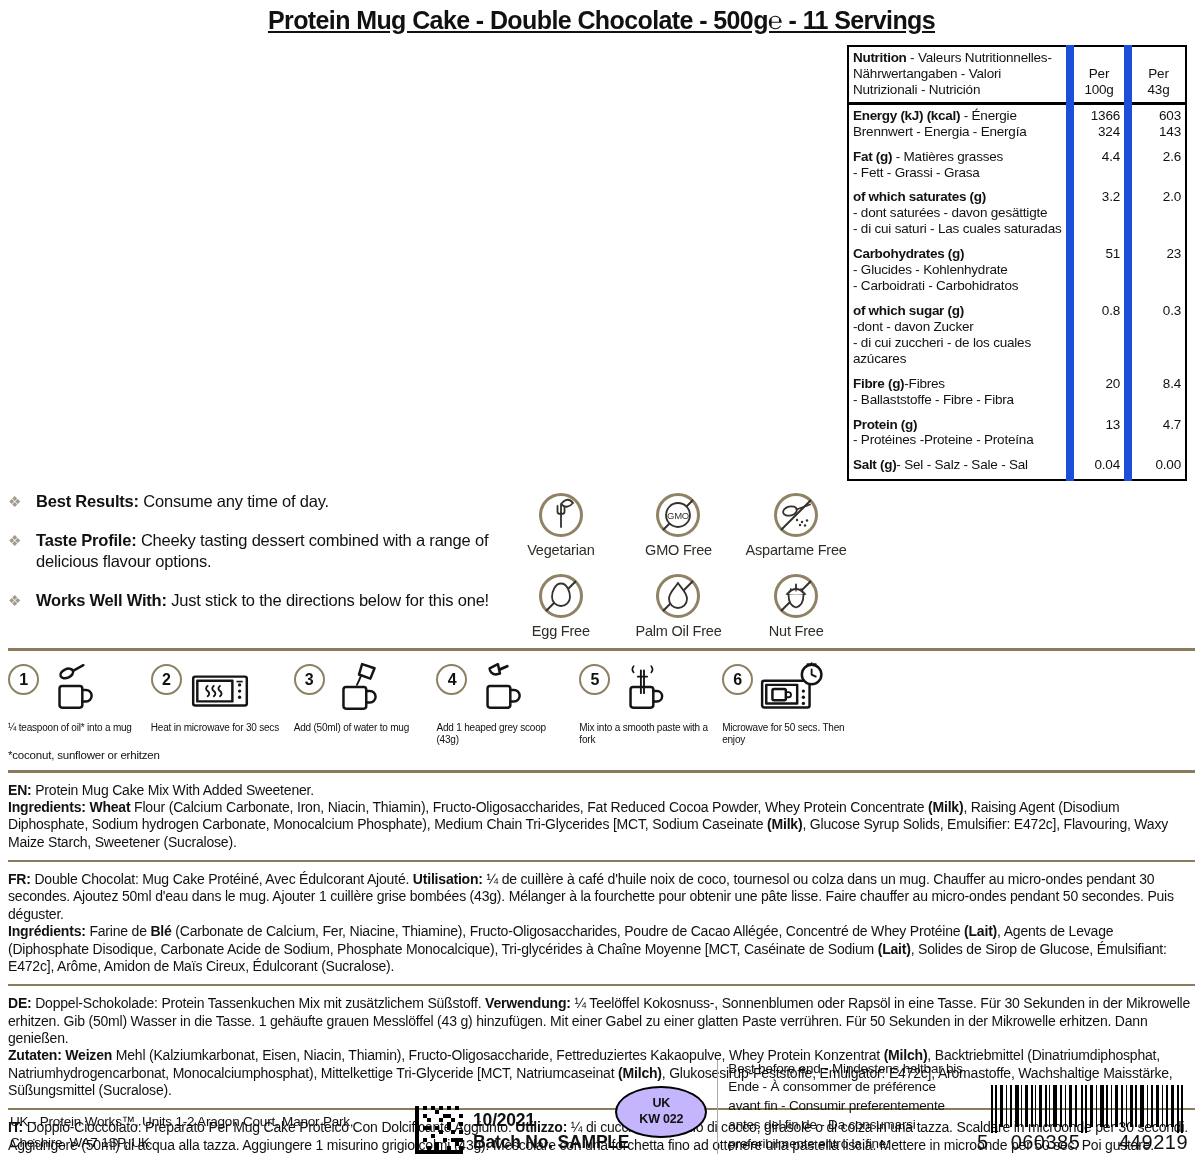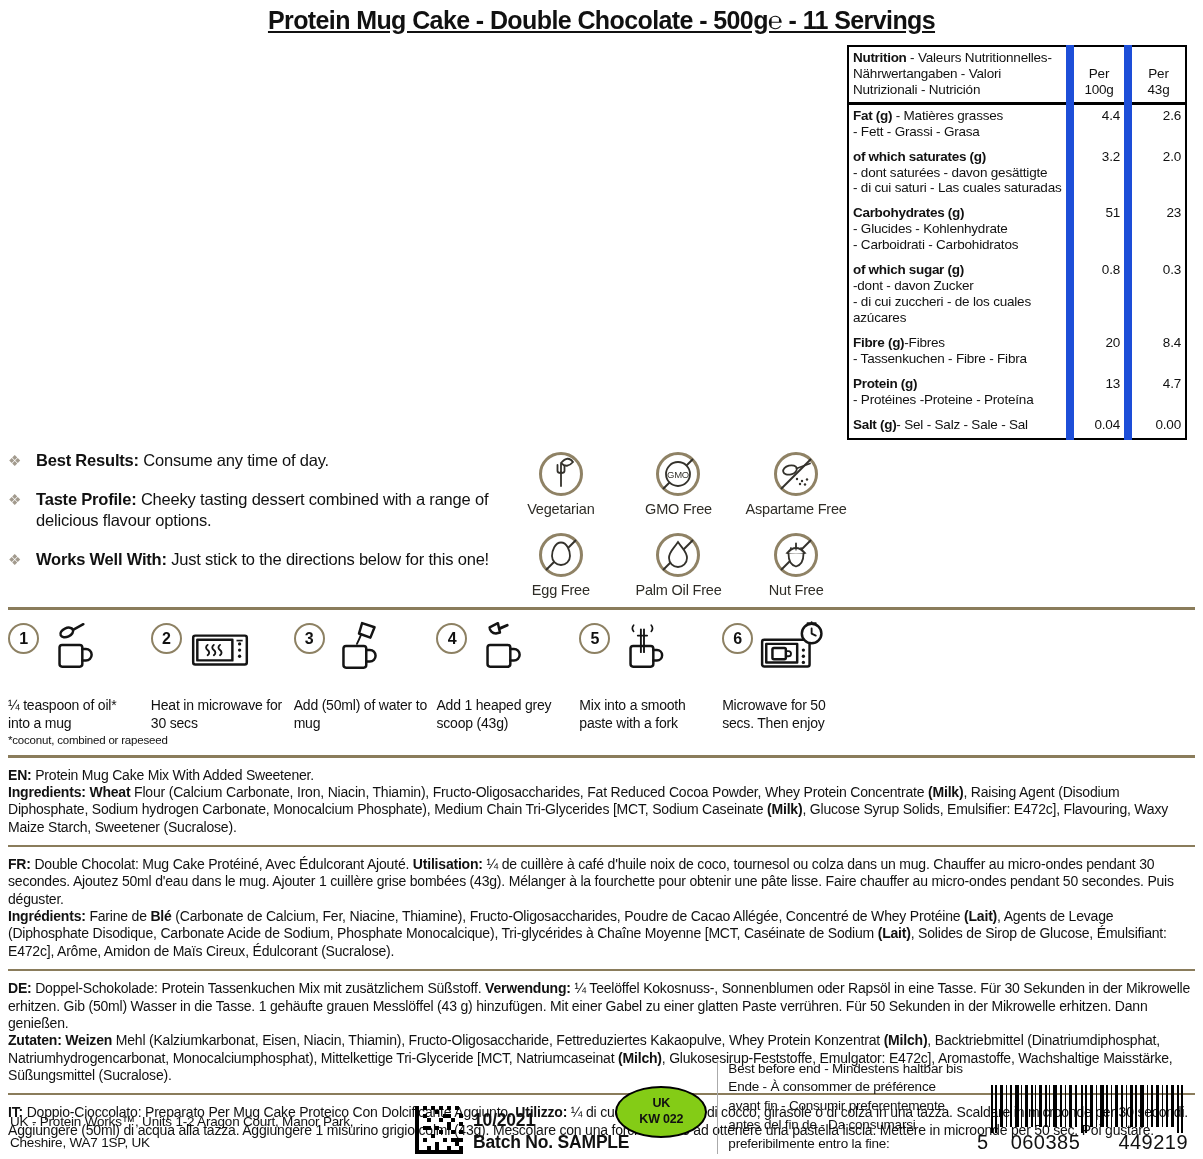--- a/index.html
+++ b/index.html
@@ -26,33 +26,33 @@
   .badge-label { font-size:14.5px; margin-top:3px; color:#2f2d27; white-space:nowrap; }
 
   .rule { height:3px; background:#8a7c5b; margin:9px 0; overflow:hidden; }
   .rule.thin { height:2px; }
 
   
   .steps { display:flex; width:848px; gap:9px; }
   .step { flex:1; }
   .step-head { display:flex; align-items:flex-start; gap:5px; height:62px; }
   .num { flex:0 0 31px; width:31px; height:31px; border:2.5px solid #8d8163; border-radius:50%; display:flex; align-items:center; justify-content:center; font-weight:bold; font-size:16px; margin-top:4px; }
-  .step-text { font-size:14px; line-height:1.22; margin-top:16px; }
+  .step-text { font-size:10px; line-height:1.22; margin-top:0; }
   .footnote { font-size:11.5px; margin-top:2px; }
 
   
   p.lang { margin:6px 0; font-size:14px; line-height:1.24; }
 
   
   .footer { position:absolute; left:10px; right:8px; bottom:5px; display:flex; align-items:flex-end; gap:10px; }
   .addresses { width:432px; font-size:13.5px; line-height:1.55; }
   .dm { flex:0 0 48px; }
   .batch-wrap { display:flex; align-items:flex-end; }
   .batch-text { font-weight:bold; font-size:17.5px; line-height:1.25; white-space:nowrap; }
-  .oval { width:92px; height:52px; border:2px solid #000; border-radius:50%; display:flex; flex-direction:column; align-items:center; justify-content:center; font-weight:bold; font-size:12.5px; line-height:1.25; margin-left:-14px; margin-bottom:16px; background:#84cc16; z-index:2; }
+  .oval { width:92px; height:52px; border:2px solid #000; border-radius:50%; display:flex; flex-direction:column; align-items:center; justify-content:center; font-weight:bold; font-size:12.5px; line-height:1.25; margin-left:-14px; margin-bottom:16px; background:#c4b5fd; z-index:2; }
   .bb { width:272px; font-size:13.5px; line-height:1.4; border-left:1px solid #aaa; padding-left:10px; }
   .barcode { margin-left:auto; width:218px; }
   .bc-digits { display:flex; align-items:baseline; font-size:20px; letter-spacing:0.5px; margin-top:-2px; }
   .bc-digits span:nth-child(2){ margin-left:22px; }
   .bc-digits span:nth-child(3){ margin-left:38px; }
   svg { display:block; }
 </style>
 </head>
 <body>
 
@@ -65,41 +65,52 @@
     <table class="ntable">
       <tbody>
           <tr class="head">
         <td class="lbl" style="text-align:left;vertical-align:top;">
           <b>Nutrition</b><span> - Valeurs Nutritionnelles- Nährwertangaben - Valori Nutrizionali - Nutrición</span>
         </td>
         <td>Per 100g</td>
         <td>Per 43g</td>
       </tr>
       <tr>
+        <td class="lbl"><b>Energy (kJ) (kcal)</b><span> - Énergie</span><div class="nt-sub">Brennwert - Energia - Energía</div></td>
+        <td>
+              <div>1366</div>
+              <div class="val2">324</div>
+            </td>
+        <td>
+              <div>603</div>
+              <div class="val2">143</div>
+            </td>
+      </tr>
+      <tr>
         <td class="lbl"><b>Fat (g)</b><span> - Matières grasses</span><div class="nt-sub">- Fett - Grassi - Grasa</div></td>
         <td>4.4</td>
         <td>2.6</td>
       </tr>
       <tr>
         <td class="lbl"><b>of which saturates (g)</b><div class="nt-sub">- dont saturées - davon gesättigte</div><div class="nt-sub">- di cui saturi - Las cuales saturadas</div></td>
         <td>3.2</td>
         <td>2.0</td>
       </tr>
       <tr>
         <td class="lbl"><b>Carbohydrates (g)</b><div class="nt-sub">- Glucides - Kohlenhydrate</div><div class="nt-sub">- Carboidrati - Carbohidratos</div></td>
         <td>51</td>
         <td>23</td>
       </tr>
       <tr>
         <td class="lbl"><b>of which sugar (g)</b><div class="nt-sub">-dont - davon Zucker</div><div class="nt-sub">- di cui zuccheri - de los cuales</div><div class="nt-sub">azúcares</div></td>
         <td>0.8</td>
         <td>0.3</td>
       </tr>
       <tr>
-        <td class="lbl"><b>Fibre (g)</b><span>-Fibres</span><div class="nt-sub">- Tassenkuchen - Fibre - Fibra</div></td>
+        <td class="lbl"><b>Fibre (g)</b><span>-Fibres</span><div class="nt-sub">- Ballaststoffe - Fibre - Fibra</div></td>
         <td>20</td>
         <td>8.4</td>
       </tr>
       <tr>
         <td class="lbl"><b>Protein (g)</b><div class="nt-sub">- Protéines -Proteine - Proteína</div></td>
         <td>13</td>
         <td>4.7</td>
       </tr>
       <tr>
         <td class="lbl"><b>Salt (g)</b><span>- Sel - Salz - Sale - Sal</span></td>
@@ -293,21 +304,21 @@
                 <circle cx="44" cy="30" r="1.6"></circle>
                 <circle cx="44" cy="36" r="1.6"></circle>
                 <circle cx="44" cy="42" r="1.6"></circle>
               </g>
           </svg>
         </div>
         <div class="step-text">Microwave for 50 secs. Then enjoy</div>
       </div>
     </div>
 
-    <div class="footnote">*coconut, combined or rapeseed</div>
+    <div class="footnote">*coconut, sunflower or erhitzen</div>
 
     <div class="rule"></div>
 
     <p class="lang"><b>EN:</b><span> Protein Mug Cake Mix With Added Sweetener.</span><br><b>Ingredients: Wheat</b><span> Flour (Calcium Carbonate, Iron, Niacin, Thiamin), Fructo-Oligosaccharides, Fat Reduced Cocoa Powder, Whey Protein Concentrate </span><b>(Milk)</b><span>, Raising Agent (Disodium Diphosphate, Sodium hydrogen Carbonate, Monocalcium Phosphate), Medium Chain Tri-Glycerides [MCT, Sodium Caseinate </span><b>(Milk)</b><span>, Glucose Syrup Solids, Emulsifier: E472c], Flavouring, Waxy Maize Starch, Sweetener (Sucralose).</span></p>
     <div class="rule thin"></div>
     <p class="lang"><b>FR:</b><span> Double Chocolat: Mug Cake Protéiné, Avec Édulcorant Ajouté. </span><b>Utilisation:</b><span> ¼ de cuillère à café d'huile noix de coco, tournesol ou colza dans un mug. Chauffer au micro-ondes pendant 30 secondes. Ajoutez 50ml d'eau dans le mug. Ajouter 1 cuillère grise bombées (43g). Mélanger à la fourchette pour obtenir une pâte lisse. Faire chauffer au micro-ondes pendant 50 secondes. Puis déguster.</span><br><b>Ingrédients:</b><span> Farine de </span><b>Blé</b><span> (Carbonate de Calcium, Fer, Niacine, Thiamine), Fructo-Oligosaccharides, Poudre de Cacao Allégée, Concentré de Whey Protéine </span><b>(Lait)</b><span>, Agents de Levage (Diphosphate Disodique, Carbonate Acide de Sodium, Phosphate Monocalcique), Tri-glycérides à Chaîne Moyenne [MCT, Caséinate de Sodium </span><b>(Lait)</b><span>, Solides de Sirop de Glucose, Émulsifiant: E472c], Arôme, Amidon de Maïs Cireux, Édulcorant (Sucralose).</span></p>
     <div class="rule thin"></div>
     <p class="lang"><b>DE:</b><span> Doppel-Schokolade: Protein Tassenkuchen Mix mit zusätzlichem Süßstoff. </span><b>Verwendung:</b><span> ¼ Teelöffel Kokosnuss-, Sonnenblumen oder Rapsöl in eine Tasse. Für 30 Sekunden in der Mikrowelle erhitzen. Gib (50ml) Wasser in die Tasse. 1 gehäufte grauen Messlöffel (43 g) hinzufügen. Mit einer Gabel zu einer glatten Paste verrühren. Für 50 Sekunden in der Mikrowelle erhitzen. Dann genießen.</span><br><b>Zutaten: Weizen</b><span> Mehl (Kalziumkarbonat, Eisen, Niacin, Thiamin), Fructo-Oligosaccharide, Fettreduziertes Kakaopulve, Whey Protein Konzentrat </span><b>(Milch)</b><span>, Backtriebmittel (Dinatriumdiphosphat, Natriumhydrogencarbonat, Monocalciumphosphat), Mittelkettige Tri-Glyceride [MCT, Natriumcaseinat </span><b>(Milch)</b><span>, Glukosesirup-Feststoffe, Emulgator: E472c], Aromastoffe, Wachshaltige Maisstärke, Süßungsmittel (Sucralose).</span></p>
     <div class="rule thin"></div>
     <p class="lang"><b>IT:</b><span> Doppio-Cioccolato: Preparato Per Mug Cake Proteico Con Dolcificante Aggiunto. </span><b>Utilizzo:</b><span> ¼ di cucchiaino di olio di cocco, girasole o di colza in una tazza. Scaldare in microonde per 30 secondi. Aggiungere (50ml) di acqua alla tazza. Aggiungere 1 misurino grigio colmi (43g). Mescolare con una forchetta fino ad ottenere una pastella liscia. Mettere in microonde per 50 sec. Poi gustare.</span><br></p>

